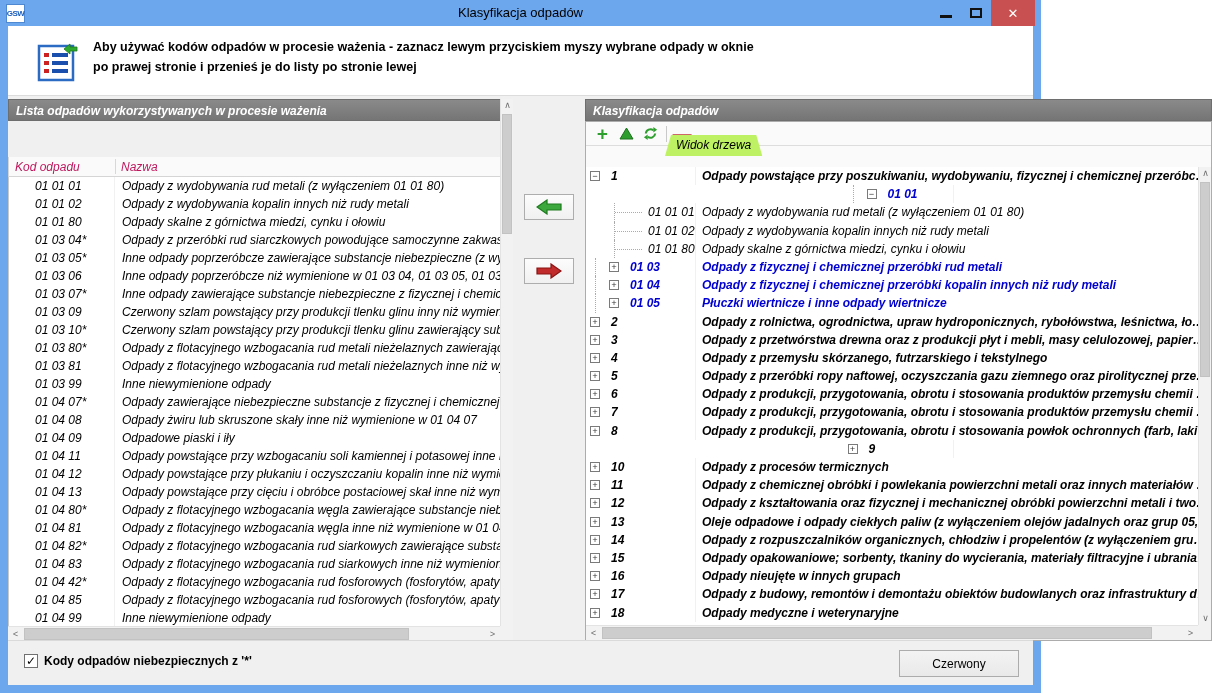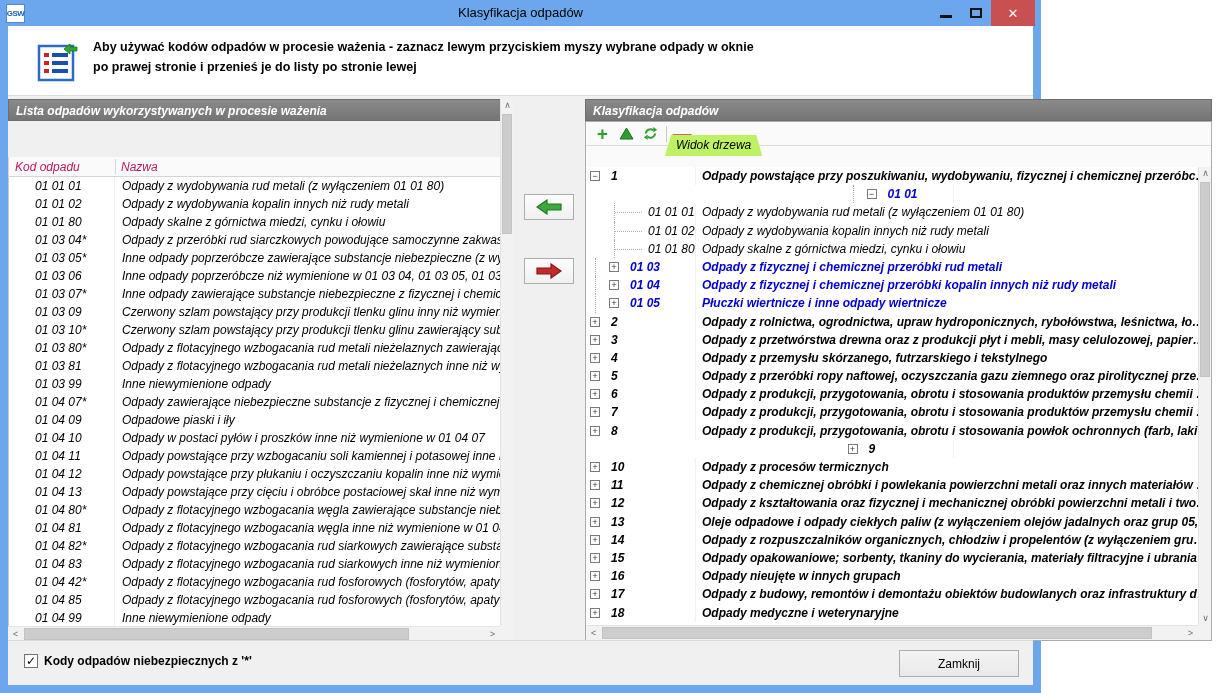--- a/index.html
+++ b/index.html
@@ -204,26 +204,26 @@
             </div>
             <div class="trow">
               <div class="c-code">01 03 99</div>
               <div class="c-name">Inne niewymienione odpady</div>
             </div>
             <div class="trow">
               <div class="c-code">01 04 07*</div>
               <div class="c-name">Odpady zawierające niebezpieczne substancje z fizycznej i chemicznej przeróbki kopalin innych niż rudy metali</div>
             </div>
             <div class="trow">
+              <div class="c-code">01 04 08</div>
+              <div class="c-name">Odpady żwiru lub skruszone skały inne niż wymienione w 01 04 07</div>
+            </div>
+            <div class="trow">
               <div class="c-code">01 04 09</div>
               <div class="c-name">Odpadowe piaski i iły</div>
-            </div>
-            <div class="trow">
-              <div class="c-code">01 04 10</div>
-              <div class="c-name">Odpady w postaci pyłów i proszków inne niż wymienione w 01 04 07</div>
             </div>
             <div class="trow">
               <div class="c-code">01 04 11</div>
               <div class="c-name">Odpady powstające przy wzbogacaniu soli kamiennej i potasowej inne niż wymienione w 01 04 07</div>
             </div>
             <div class="trow">
               <div class="c-code">01 04 12</div>
               <div class="c-name">Odpady powstające przy płukaniu i oczyszczaniu kopalin inne niż wymienione w 01 04 07 i 01 04 11</div>
             </div>
             <div class="trow">
@@ -503,18 +503,18 @@
         </div>
       </div>
     </div>
 
     <div class="footer">
       <div class="chk-wrap">
         <div class="chk-box">✓</div>
         <div class="chk-label">Kody odpadów niebezpiecznych z '*'</div>
       </div>
       <div class="close-btn">
-        <span>Zamknij</span>
+        <span>Czerwony</span>
       </div>
     </div>
 
   </div>
 </div>
 
 </body></html>

